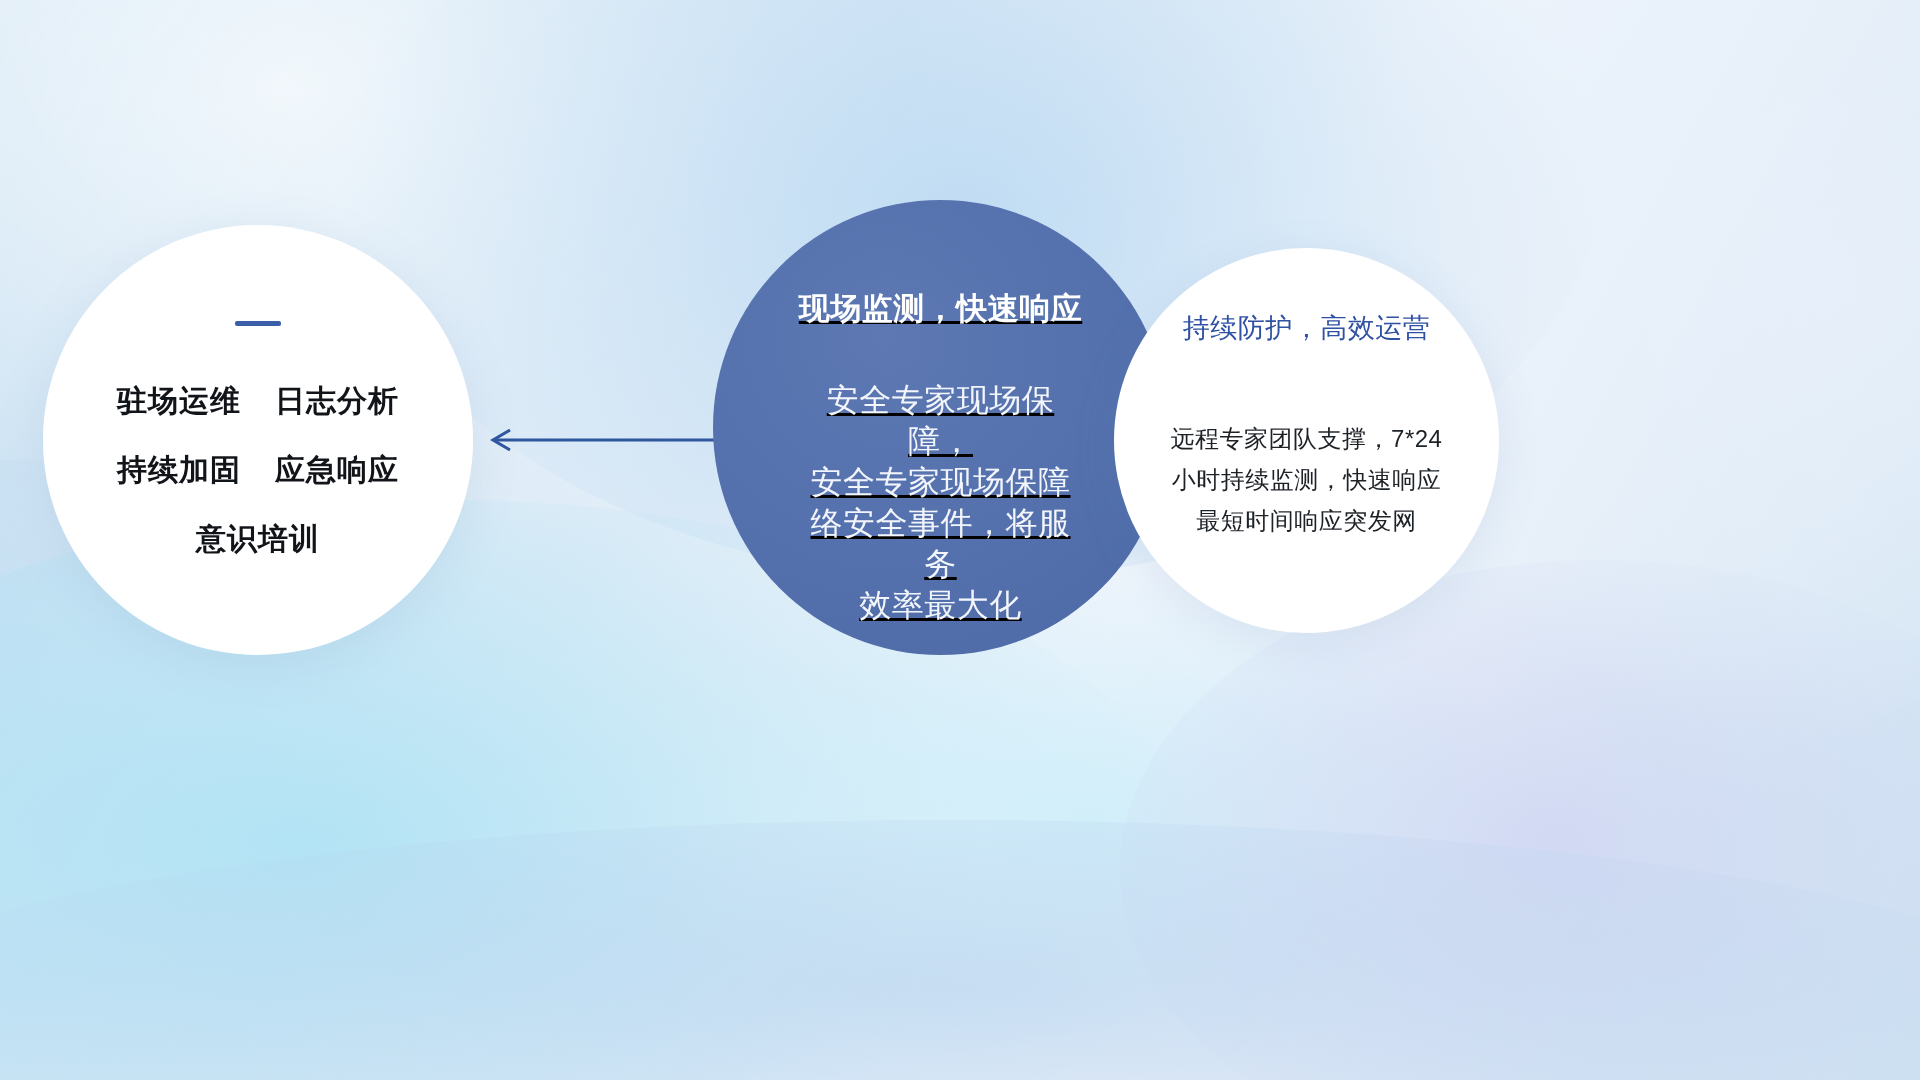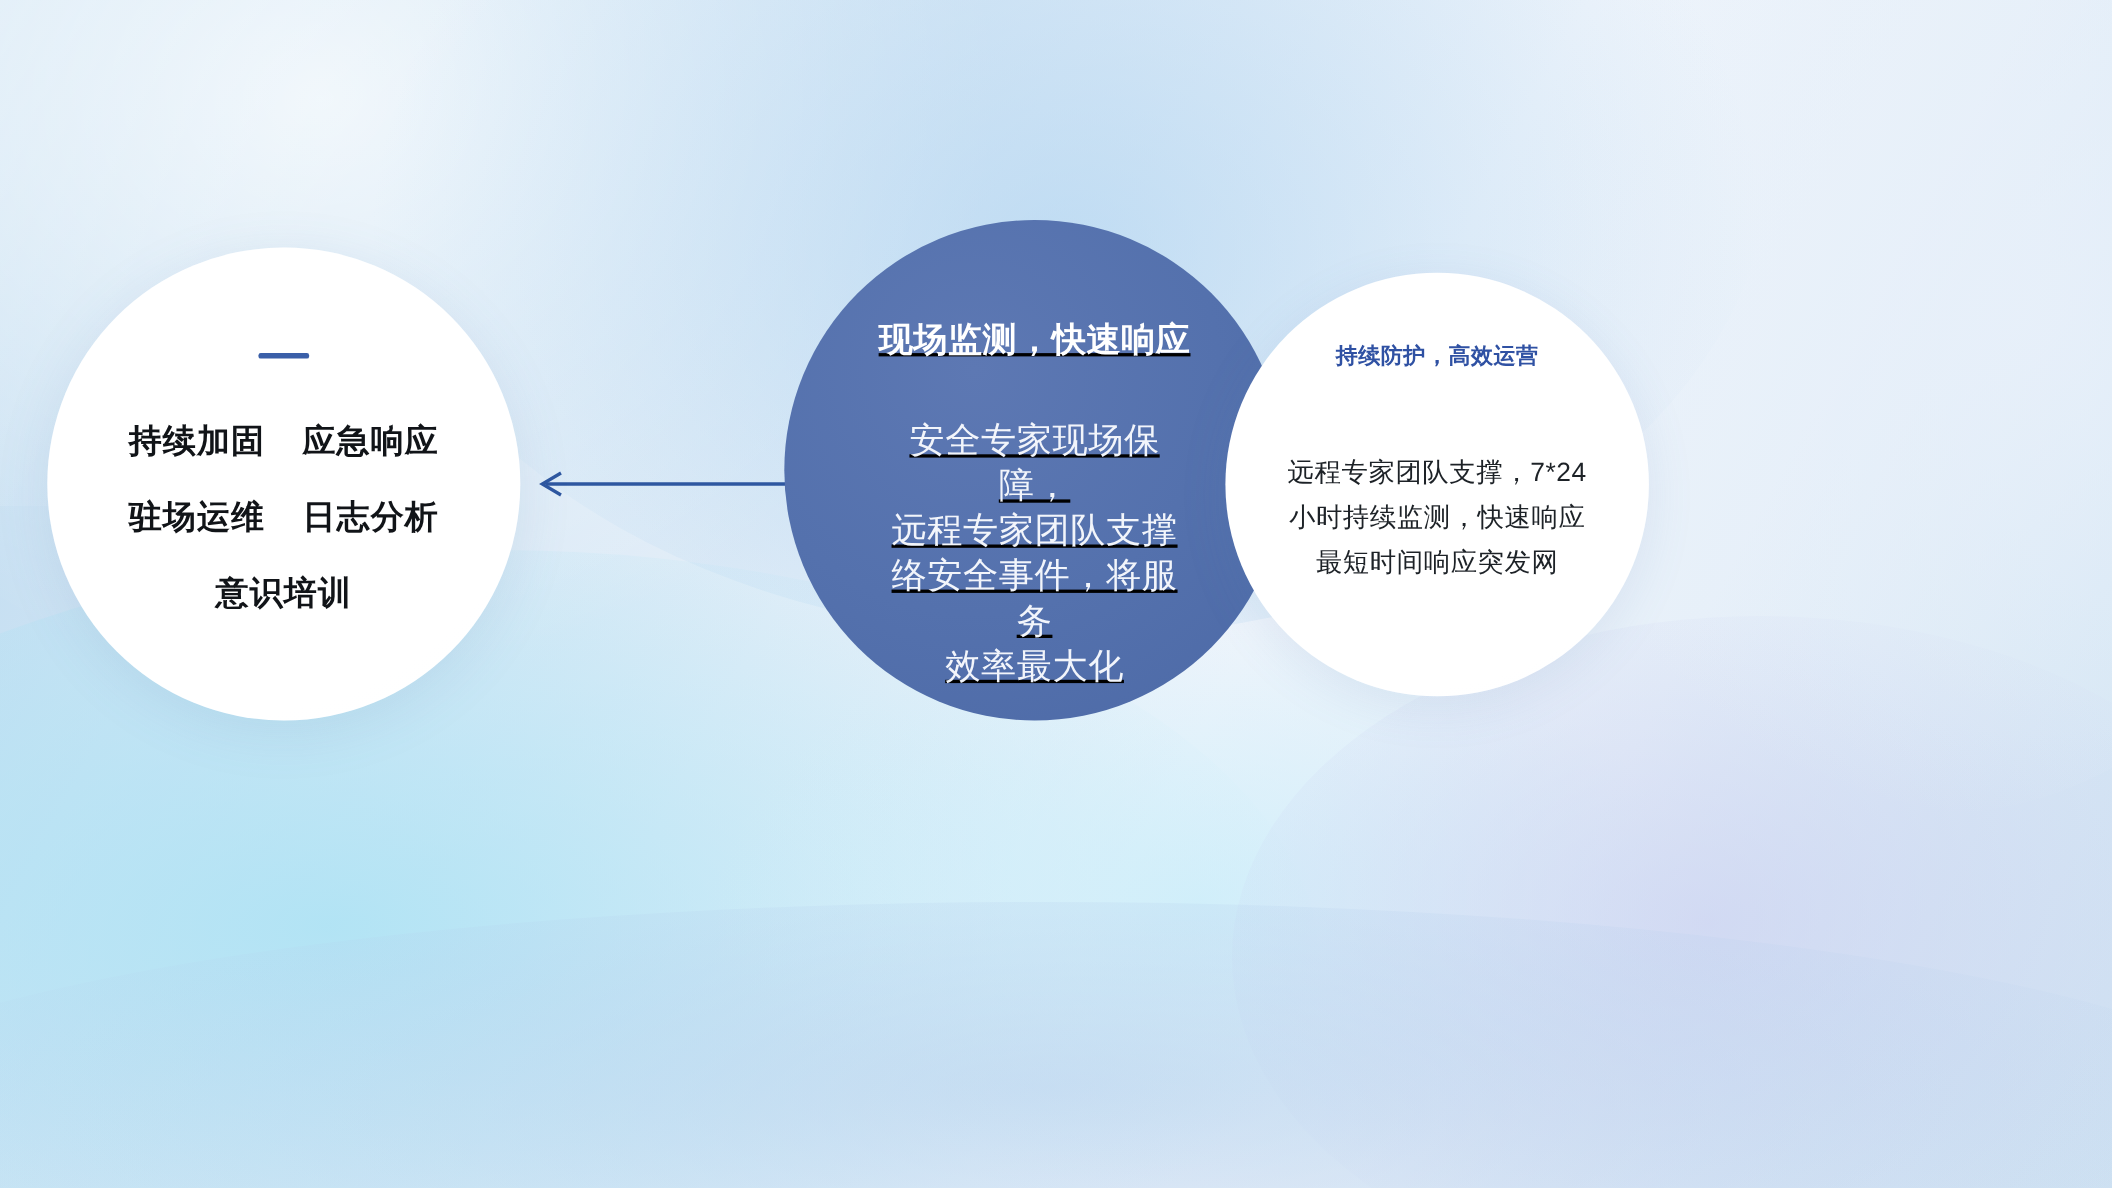--- a/index.html
+++ b/index.html
@@ -106,21 +106,21 @@
   #circle-right {
     left:1114px; top:248px; width:385px; height:385px;
     background:radial-gradient(circle at 45% 34%, #ffffff 0%, #ffffff 75%, #fbfcfe 100%);
     box-shadow:0 10px 44px rgba(90,130,180,.12);
     z-index:6;
     display:flex; flex-direction:column;
     align-items:center; justify-content:flex-start;
     padding:62px 30px 0 30px;
   }
   #right-title {
-    font-size:20px; font-weight:bold; color:#2f51a3;
+    font-size:27px; font-weight:normal; color:#2f51a3;
     letter-spacing:.5px; white-space:nowrap; text-align:center;
   }
   #right-body {
     margin-top:72px;
     font-size:24px; line-height:41px; color:#1d2227;
     text-align:center; width:330px; letter-spacing:.5px;
   }
 
   
   #arrow { position:absolute; left:480px; top:418px; z-index:3; }
@@ -141,38 +141,38 @@
 
   <svg id="arrow" width="240" height="44" viewBox="0 0 240 44">
     <line x1="236" y1="22" x2="16" y2="22" stroke="#2e57a0" stroke-width="3"></line>
     <polyline points="30,12 13,22 30,32" fill="none" stroke="#2e57a0" stroke-width="3" stroke-linejoin="miter" stroke-linecap="butt"></polyline>
   </svg>
 
   <div id="circle-left" class="circle">
     <div class="left-dash"></div>
     <div class="left-lines">
       <div class="left-row">
+        <span>驻场运维</span>
+        <span>日志分析</span>
+      </div>
+      <div class="left-row">
         <span>持续加固</span>
         <span>应急响应</span>
-      </div>
-      <div class="left-row">
-        <span>驻场运维</span>
-        <span>日志分析</span>
       </div>
       <div class="left-row single">
         <span>意识培训</span>
       </div>
     </div>
   </div>
 
   <div id="circle-mid" class="circle">
     <div id="mid-title">现场监测，快速响应</div>
     <div id="mid-body">
       <div>安全专家现场保障，</div>
-      <div>远程专家团队支撑</div>
+      <div>安全专家现场保障</div>
       <div>络安全事件，将服务</div>
       <div>效率最大化</div>
     </div>
   </div>
 
   <div id="circle-right" class="circle">
     <div id="right-title">持续防护，高效运营</div>
     <div id="right-body">
       <div>远程专家团队支撑，7*24</div>
       <div>小时持续监测，快速响应</div>

